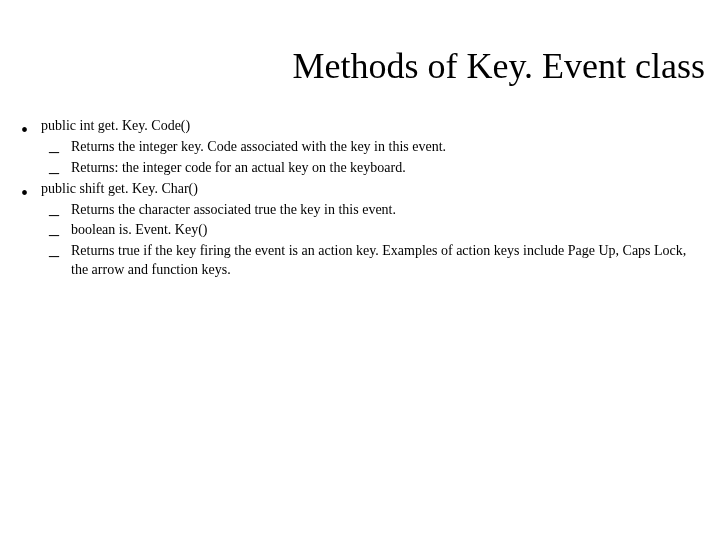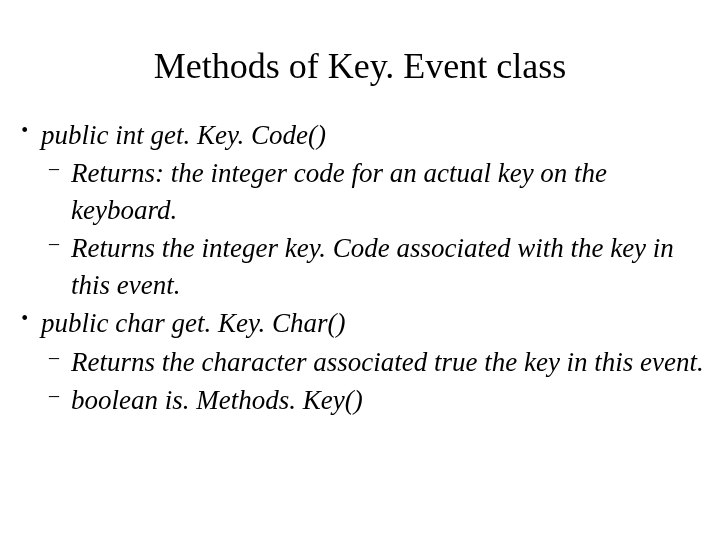--- a/index.html
+++ b/index.html
@@ -9,31 +9,30 @@
     }
     body {
       width: 720px;
       height: 540px;
       background: white;
       font-family: "Times New Roman", Times, serif;
       color: black;
       padding: 20px 15px;
     }
     .title {
-      text-align: center;
+      text-align: right;
       font-size: 36px;
       font-weight: normal;
       margin-top: 25px;
       margin-bottom: 30px;
     }
     .outer-list {
       list-style: none;
-      font-size: 27px;
+      font-size: 14px;
       line-height: 1.35;
-      font-style: italic;
     }
     .outer-item {
       position: relative;
       padding-left: 26px;
       margin-bottom: 2px;
     }
     .outer-item::before {
       content: "•";
       position: absolute;
       left: 6px;
@@ -59,24 +58,25 @@
   </style>
 </head>
 <body>
 
 <h1 class="title">Methods of Key. Event class</h1>
 
 <ul class="outer-list">
   <li class="outer-item">
     <span>public int get. Key. Code()</span>
     <ul class="inner-list">
+      <li class="inner-item">Returns the integer key. Code associated with the key in this event.</li>
       <li class="inner-item">Returns: the integer code for an actual key on the keyboard.</li>
-      <li class="inner-item">Returns the integer key. Code associated with the key in this event.</li>
     </ul>
   </li>
   <li class="outer-item">
-    <span>public char get. Key. Char()</span>
+    <span>public shift get. Key. Char()</span>
     <ul class="inner-list">
       <li class="inner-item">Returns the character associated true the key in this event.</li>
-      <li class="inner-item">boolean is. Methods. Key()</li>
+      <li class="inner-item">boolean is. Event. Key()</li>
+      <li class="inner-item">Returns true if the key firing the event is an action key. Examples of action keys include Page Up, Caps Lock, the arrow and function keys.</li>
     </ul>
   </li>
 </ul>
 
 </body></html>

